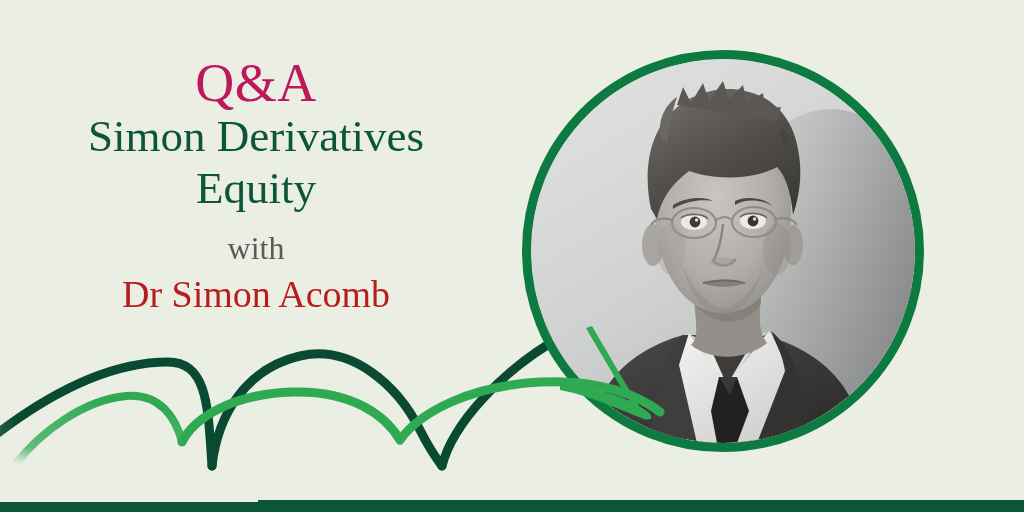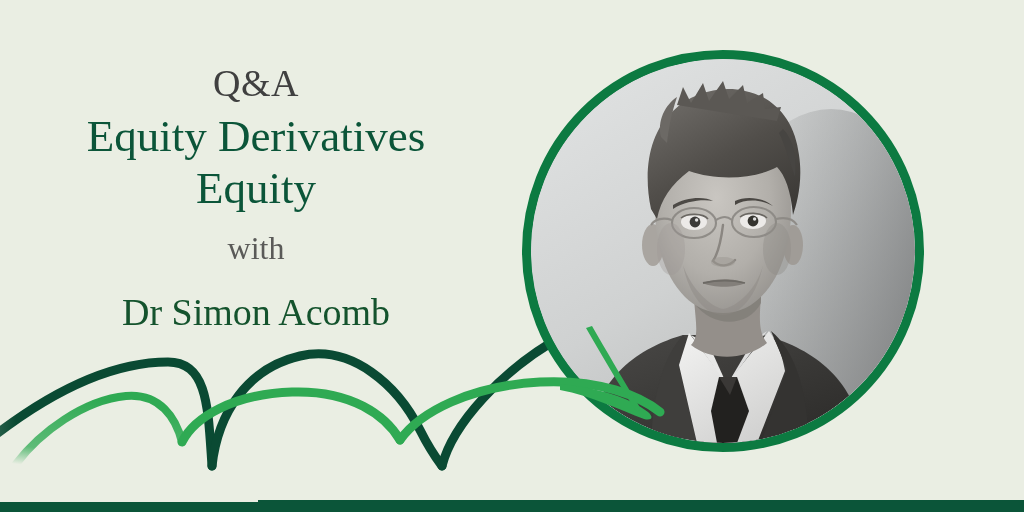--- a/index.html
+++ b/index.html
@@ -24,24 +24,24 @@
   #text-block {
     position: absolute;
     left: 0;
     top: 56px;
     width: 512px;
     text-align: center;
     z-index: 4;
   }
   .line-qa {
     font-family: "Liberation Serif", serif;
-    font-size: 38px;
+    font-size: 54px;
     line-height: 54px;
     font-weight: 400;
-    color: #404040;
+    color: #be185d;
     letter-spacing: 0.5px;
   }
   .line-title {
     font-family: "Liberation Serif", serif;
     font-size: 45px;
     line-height: 52px;
     font-weight: 400;
     color: #0b5539;
     letter-spacing: 0px;
   }
@@ -51,22 +51,22 @@
     line-height: 44px;
     font-weight: 400;
     color: #5a5a58;
     margin-top: 12px;
   }
   .line-speaker {
     font-family: "Liberation Serif", serif;
     font-size: 38px;
     line-height: 48px;
     font-weight: 400;
-    color: #14532d;
-    margin-top: 18px;
+    color: #b91c1c;
+    margin-top: 0;
   }
 
   
   #wave-layer {
     position: absolute;
     left: 0;
     top: 300px;
     width: 1024px;
     height: 212px;
     z-index: 3;
@@ -276,21 +276,21 @@
   </svg>
 
   <svg id="wave-tip" style="position:absolute;left:0;top:300px;width:1024px;height:212px;z-index:7;pointer-events:none;" viewBox="0 0 1024 212" aria-hidden="true">
     <path d="M 560 84 C 600 88, 630 98, 648 112 C 654 117, 652 121, 644 119 C 620 110, 592 96, 560 90 Z" fill="#2faa53"></path>
 
     <path d="M 592 26 C 606 50, 622 78, 638 104 C 642 111, 638 114, 634 108 C 616 80, 600 52, 586 28 Z" fill="#2faa53"></path>
   </svg>
 
   <div id="text-block">
     <div class="line-qa">Q&amp;A</div>
-    <div class="line-title">Equity Derivatives</div>
+    <div class="line-title">Simon Derivatives</div>
     <div class="line-title">Equity</div>
     <div class="line-with">with</div>
     <div class="line-speaker">Dr Simon Acomb</div>
   </div>
 
   <div id="bottom-bar-left"></div>
   <div id="bottom-bar-right"></div>
 
 </div>
 

